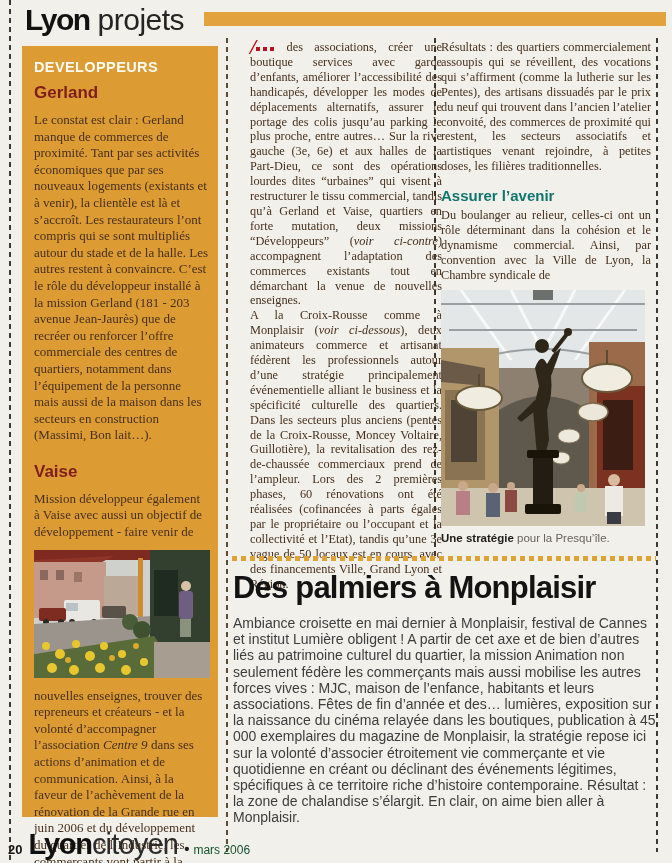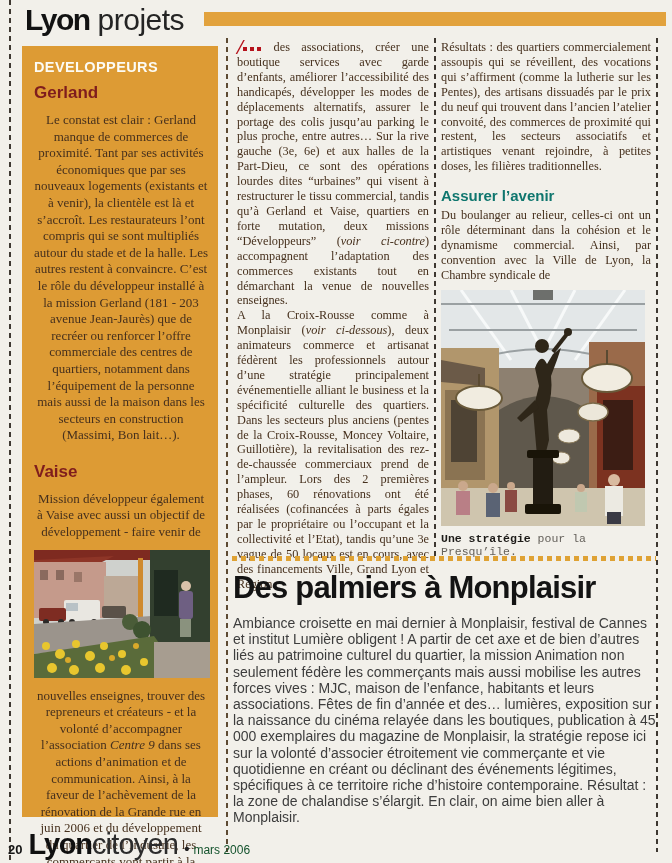--- a/index.html
+++ b/index.html
@@ -21,36 +21,36 @@
     font-size:30px;line-height:38px;white-space:nowrap;}
   .header-title .b{font-weight:800;color:#121212;letter-spacing:-1.5px;}
   .header-title .l{font-weight:400;color:#242424;letter-spacing:-0.5px;margin-left:8px;}
 
   
   .orange-box{position:absolute;left:22px;top:46px;width:196px;height:771px;background:#dd9b34;
     padding:13px 10px 1px 12px;box-sizing:border-box;}
   .kicker{font-weight:700;font-size:14.5px;color:#fcfbf4;letter-spacing:.4px;}
   .box-h{font-weight:700;font-size:17px;color:#7f1d1d;margin:8px 0 9px;}
   .box-h.vaise{margin-top:18px;}
-  .serif{font-family:"Liberation Serif","DejaVu Serif",serif;color:#46301d;text-align:center;}
+  .serif{font-family:"Liberation Serif","DejaVu Serif",serif;color:#46301d;}
   .box-p{font-size:13px;line-height:16.6px;}
   .photo1{display:block;width:176px;height:128px;margin-top:9px;}
   .box-p.after{margin-top:10px;}
 
   
   .col{position:absolute;top:40px;}
-  .col.middle{left:237px;width:192px;}
+  .col.middle{left:250px;width:192px;}
   .col.right{left:441px;width:210px;}
   .col-p{font-size:12.3px;line-height:14.9px;text-align:justify;}
   .col-h{font-family:"Liberation Sans",sans-serif;font-weight:700;font-size:15px;color:#0f766e;margin:13px 0 4px;}
   .cmark{color:#b5121b;font-weight:700;}
   .cmark .slash{font-style:italic;font-size:22px;line-height:10px;vertical-align:-3px;letter-spacing:-2px;}
   .cmark .dot{display:inline-block;width:4px;height:4px;background:#b5121b;margin:0 1px 0 2px;}
   .photo2{display:block;width:204px;height:236px;margin-top:7px;}
-  .caption{margin-top:6px;font-size:11.5px;color:#66625c;font-family:Liberation Mono, monospace;}
+  .caption{margin-top:6px;font-size:11.5px;color:#66625c;}
   .caption .cb{font-weight:700;color:#1d1b18;}
 
   
   .bottom-article{position:absolute;left:233px;top:570px;width:424px;}
   .headline{font-weight:800;font-size:31px;letter-spacing:-0.8px;color:#131313;line-height:36px;}
   .article-body{margin-top:9px;font-size:14px;line-height:16.2px;color:#3d3d3d;}
 
   
   .footer{position:absolute;left:8px;top:828px;display:flex;align-items:baseline;white-space:nowrap;}
   .footer .pn{font-weight:700;font-size:13px;color:#141414;margin-right:6px;}

